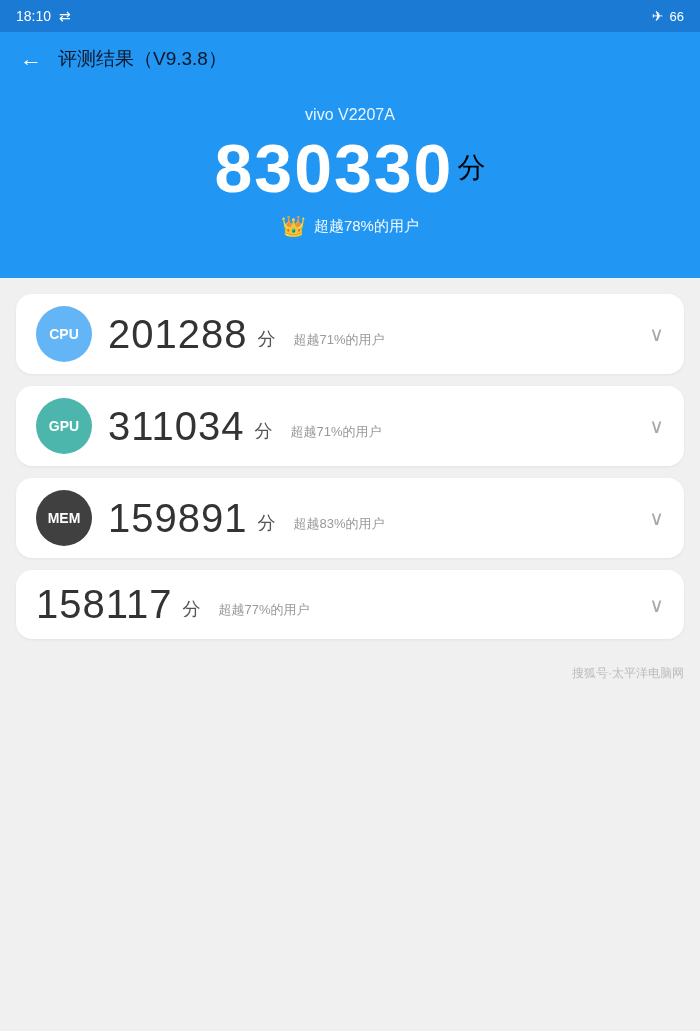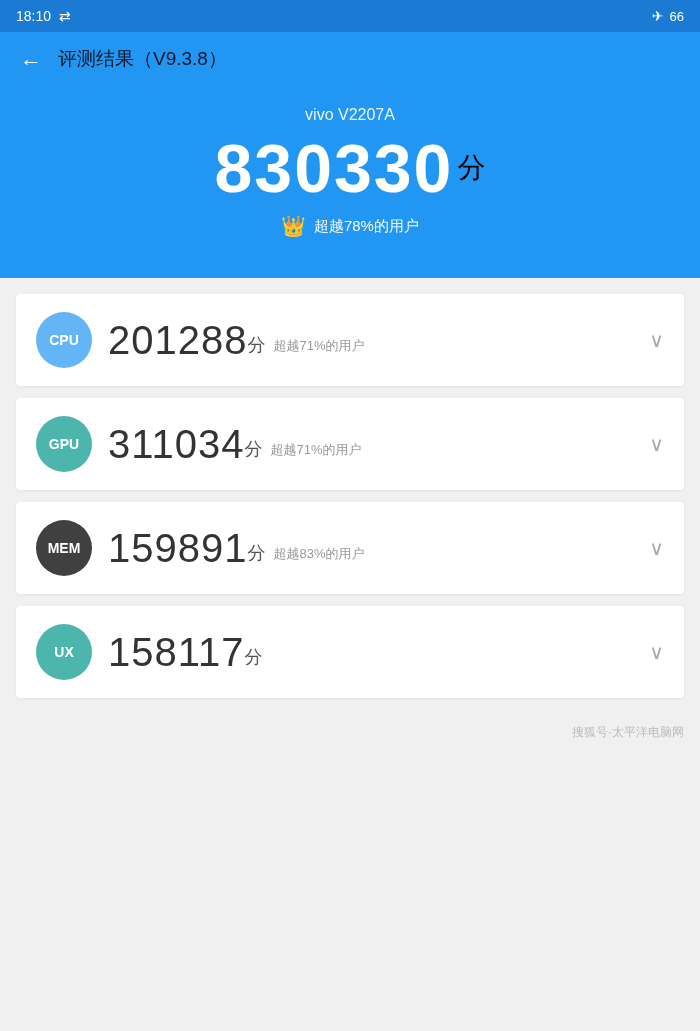--- a/index.html
+++ b/index.html
@@ -109,22 +109,22 @@
       background: #f0f0f0;
       padding: 16px 16px;
       display: flex;
       flex-direction: column;
       gap: 12px;
     }
 
     
     .score-card {
       background: white;
-      border-radius: 4px;
-      padding: 18px 20px;
+      border-radius: 16px;
+      padding: 12px 20px;
       display: flex;
       align-items: center;
       gap: 16px;
       box-shadow: 0 1px 3px rgba(0,0,0,0.06);
     }
     .category-badge {
       width: 56px;
       height: 56px;
       border-radius: 50%;
       display: flex;
@@ -137,20 +137,21 @@
     }
     .badge-cpu { background: #64b5f6; }
     .badge-gpu { background: #4db6ac; }
     .badge-mem { background: #404040; }
     .badge-ux  { background: #4db6ac; }
 
     .card-content {
       flex: 1;
       display: flex;
       align-items: flex-start;
+      gap: 10px;
     }
     .card-score {
       font-size: 40px;
       font-weight: 300;
       color: #333;
       letter-spacing: 1px;
     }
     .card-fen {
       font-size: 18px;
       color: #555;
@@ -236,22 +237,22 @@
     <div class="score-card">
     <div class="category-badge badge-mem">MEM</div>
     <div class="card-content">
       <span class="card-score">159891</span>
       <span class="card-fen">分</span>
       <span class="card-percentile">超越83%的用户</span>
     </div>
     <span class="chevron-down">∨</span>
   </div>
     <div class="score-card">
-    <div class="category-badge badge-ux">UX</div>
     <div class="card-content">
       <span class="card-score">158117</span>
       <span class="card-fen">分</span>
+      <span class="card-percentile">超越77%的用户</span>
     </div>
     <span class="chevron-down">∨</span>
   </div>
   </div>
 
 <div class="footer-watermark">搜狐号·太平洋电脑网</div>
 
 </body></html>

